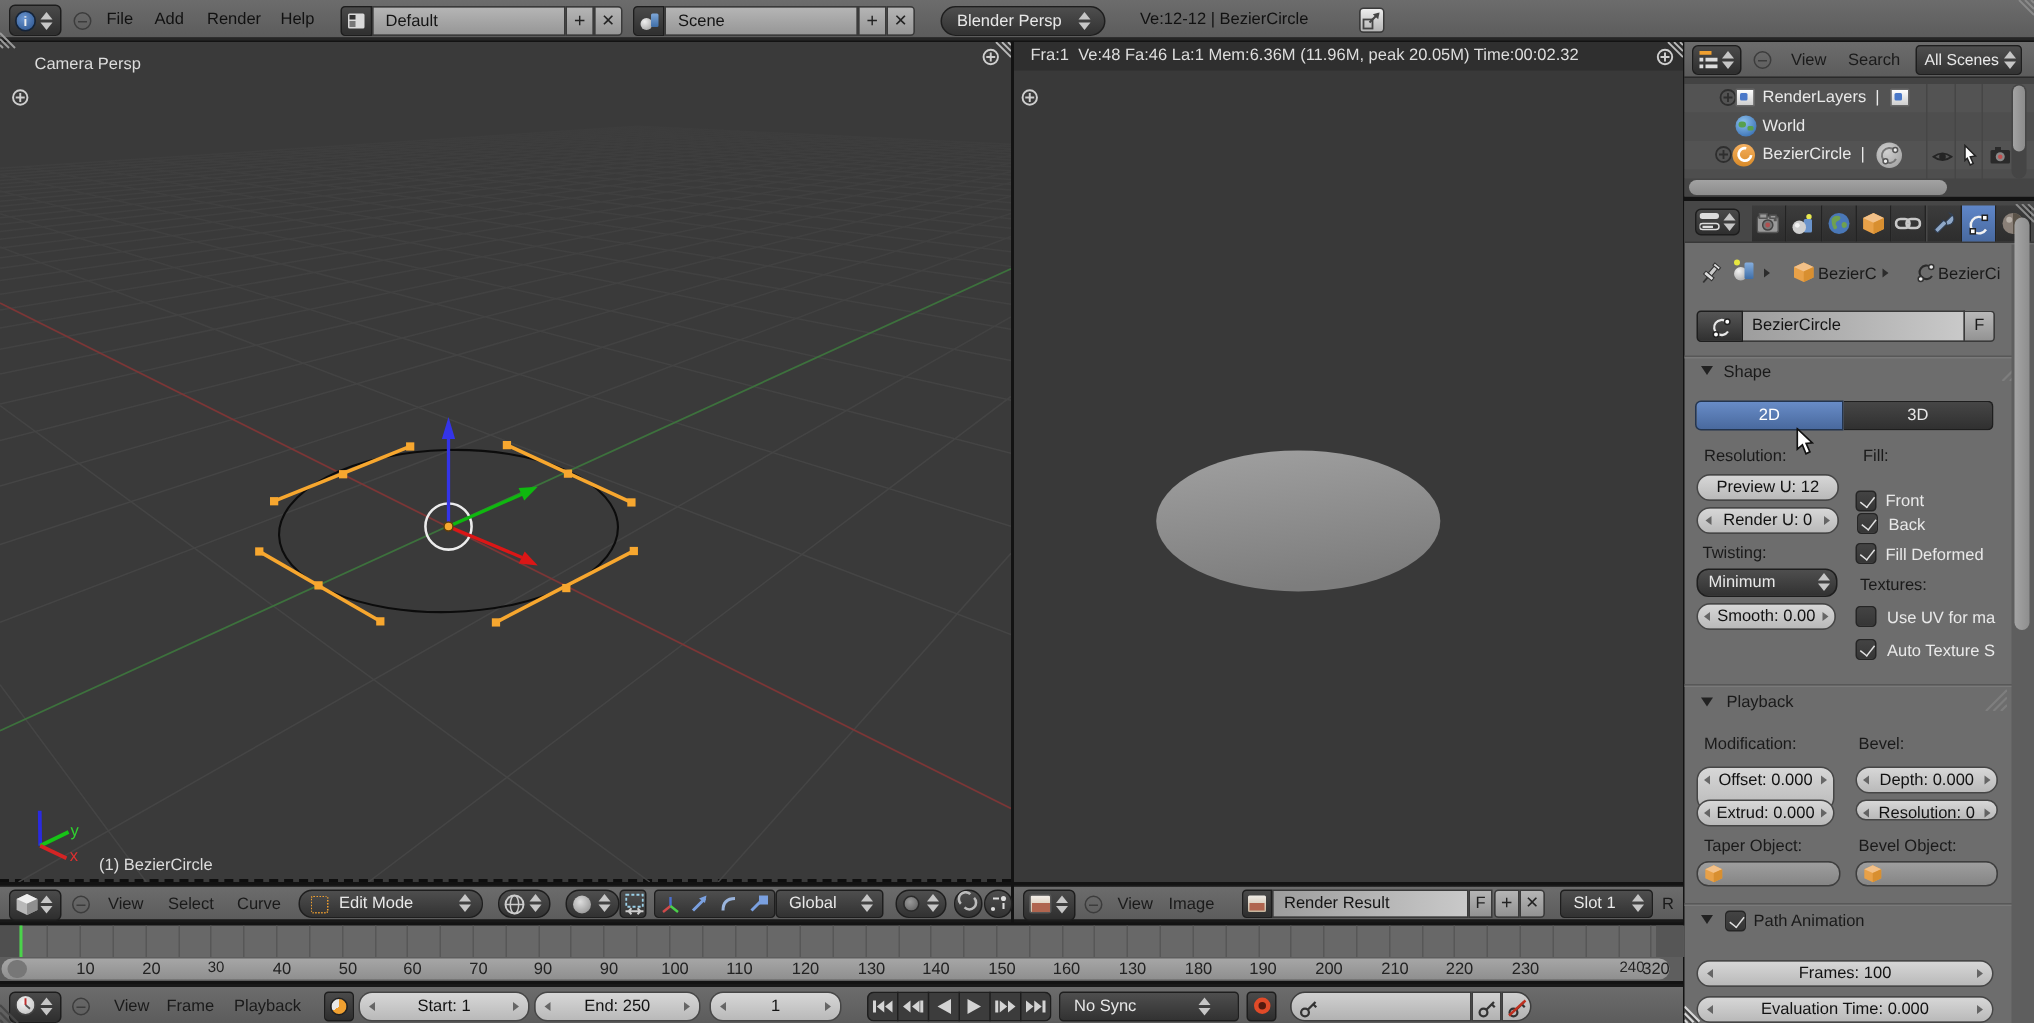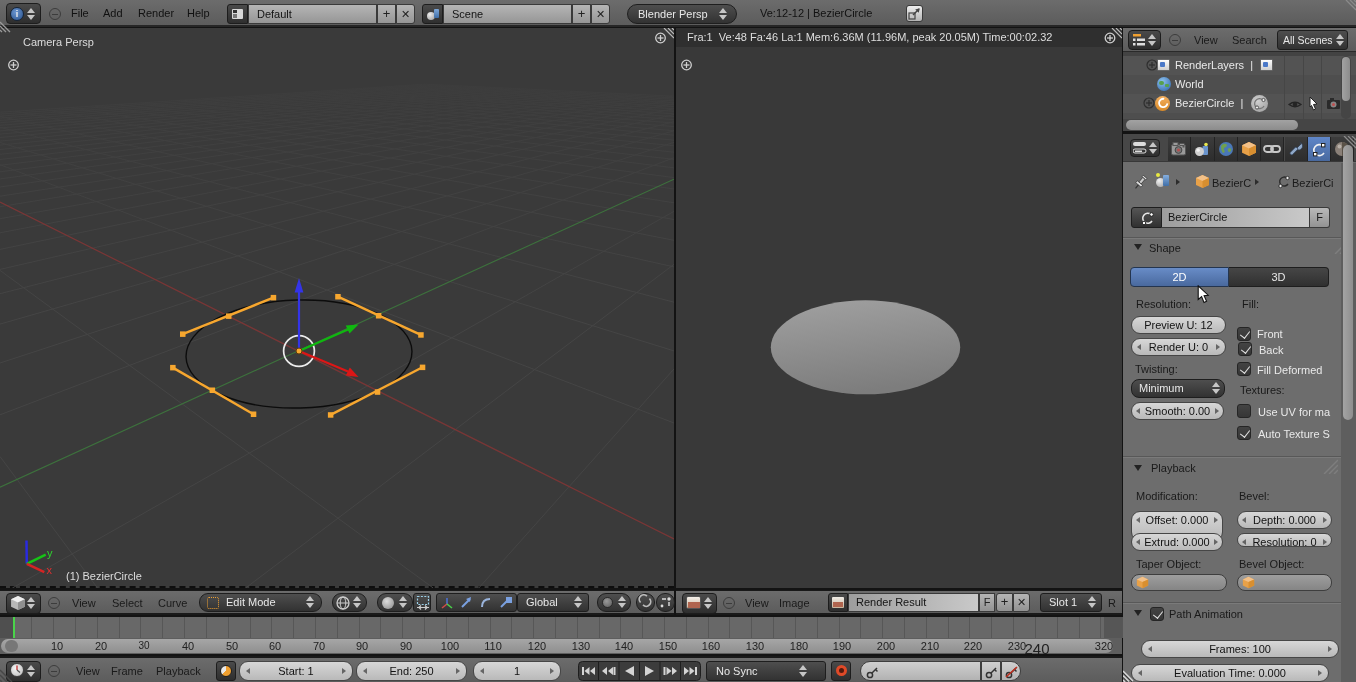--- a/index.html
+++ b/index.html
@@ -431,21 +431,21 @@
       <span style="position:absolute;left:624px;top:2px;transform:translateX(-50%);font-size:11px;color:#222">140</span>
       <span style="position:absolute;left:668px;top:2px;transform:translateX(-50%);font-size:11px;color:#222">150</span>
       <span style="position:absolute;left:711px;top:2px;transform:translateX(-50%);font-size:11px;color:#222">160</span>
       <span style="position:absolute;left:755px;top:2px;transform:translateX(-50%);font-size:11px;color:#222">130</span>
       <span style="position:absolute;left:799px;top:2px;transform:translateX(-50%);font-size:11px;color:#222">180</span>
       <span style="position:absolute;left:842px;top:2px;transform:translateX(-50%);font-size:11px;color:#222">190</span>
       <span style="position:absolute;left:886px;top:2px;transform:translateX(-50%);font-size:11px;color:#222">200</span>
       <span style="position:absolute;left:930px;top:2px;transform:translateX(-50%);font-size:11px;color:#222">210</span>
       <span style="position:absolute;left:973px;top:2px;transform:translateX(-50%);font-size:11px;color:#222">220</span>
       <span style="position:absolute;left:1017px;top:2px;transform:translateX(-50%);font-size:11px;color:#222">230</span>
-      <span style="position:absolute;left:1037px;top:2px;transform:translateX(-50%);font-size:15px;color:#222">240</span>
+      <span style="position:absolute;left:1088px;top:2px;transform:translateX(-50%);font-size:10px;color:#222">240</span>
       <span style="position:absolute;left:1104px;top:2px;transform:translateX(-50%);font-size:11px;color:#222">320</span>
 </div>
 <div class="abs hdr" style="left:0;top:656px;width:1122px;height:26px;border-top:2px solid #191919">
   <div class="ebtn" style="left:6px;top:3px"></div>
   <div class="abs" style="left:10px;top:5px;width:14px;height:14px;border-radius:50%;background:radial-gradient(circle at 40% 35%,#f4f4f4,#bbb);border:1px solid #444"></div>
   <svg class="abs" style="left:10px;top:5px" width="14" height="14">
         <line x1="7" y1="7" x2="7" y2="2.5" stroke="#c03030" stroke-width="1.3"></line>
         <line x1="7" y1="7" x2="10" y2="9.5" stroke="#555" stroke-width="1.2"></line>
       </svg>
   <div class="ud" style="left:27px;top:6px">
@@ -796,21 +796,21 @@
   <svg class="abs" style="left:119px;top:442px" width="13" height="13" viewBox="0 0 15 15">
         <polygon points="7.5,1 14,4 14,11 7.5,14 1,11 1,4" fill="#e8a148"></polygon>
         <polygon points="7.5,1 14,4 7.5,7 1,4" fill="#f2c088"></polygon>
         <polygon points="7.5,7 14,4 14,11 7.5,14" fill="#d88f30"></polygon>
       </svg>
   <div class="abs" style="left:0;top:468px;width:233px;height:1px;background:#585858;box-shadow:0 1px 0 #7a7a7a"></div>
 
   <i class="tri" style="position:absolute;left:11px;top:476px;border-left:4.5px solid transparent;border-right:4.5px solid transparent;border-top:6px solid #222"></i>
   <div class="chk on" style="left:27px;top:473px"></div>
   <span class="lbl" style="left:46px;top:474px">Path Animation</span>
-  <div class="sl" style="left:18px;top:506px;width:198px;height:18px;line-height:16px">Frames: 100<i class="arrL" style="left:6px;top:5px"></i><i class="arrR" style="right:6px;top:5px"></i></div>
+  <div class="sl" style="left:8px;top:506px;width:198px;height:18px;line-height:16px">Frames: 100<i class="arrL" style="left:6px;top:5px"></i><i class="arrR" style="right:6px;top:5px"></i></div>
   <div class="sl" style="left:8px;top:530px;width:198px;height:18px;line-height:16px">Evaluation Time: 0.000<i class="arrL" style="left:6px;top:5px"></i><i class="arrR" style="right:6px;top:5px"></i></div>
 
   <div class="abs" style="left:218px;top:29px;width:15px;height:519px;background:#5e5e5e"></div>
   <div class="abs" style="left:220px;top:11px;width:10px;height:275px;background:linear-gradient(90deg,#a4a4a4,#8e8e8e);border-radius:5px"></div>
   <svg class="abs" style="left:0;top:534px" width="12" height="14">
         <g stroke="#d8d8d8" stroke-width="1.4">
           <line x1="0" y1="3" x2="10" y2="13"></line>
           <line x1="0" y1="7.5" x2="6" y2="13.5"></line>
           <line x1="0" y1="12" x2="2" y2="14"></line>
         </g>

